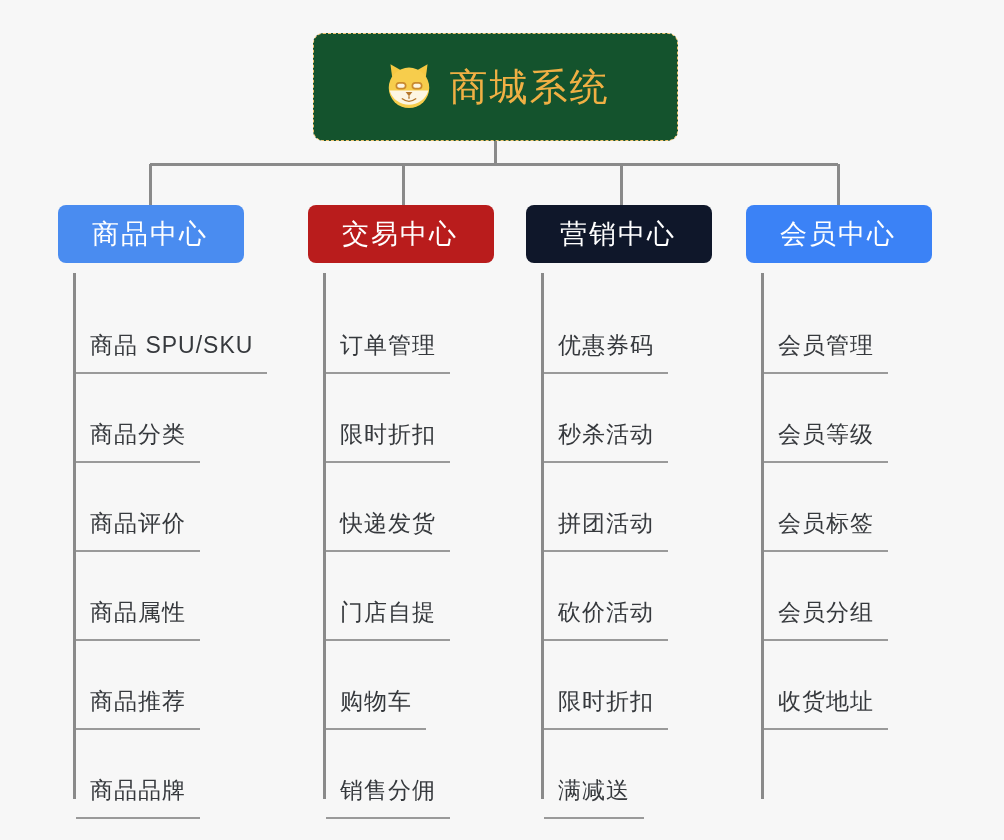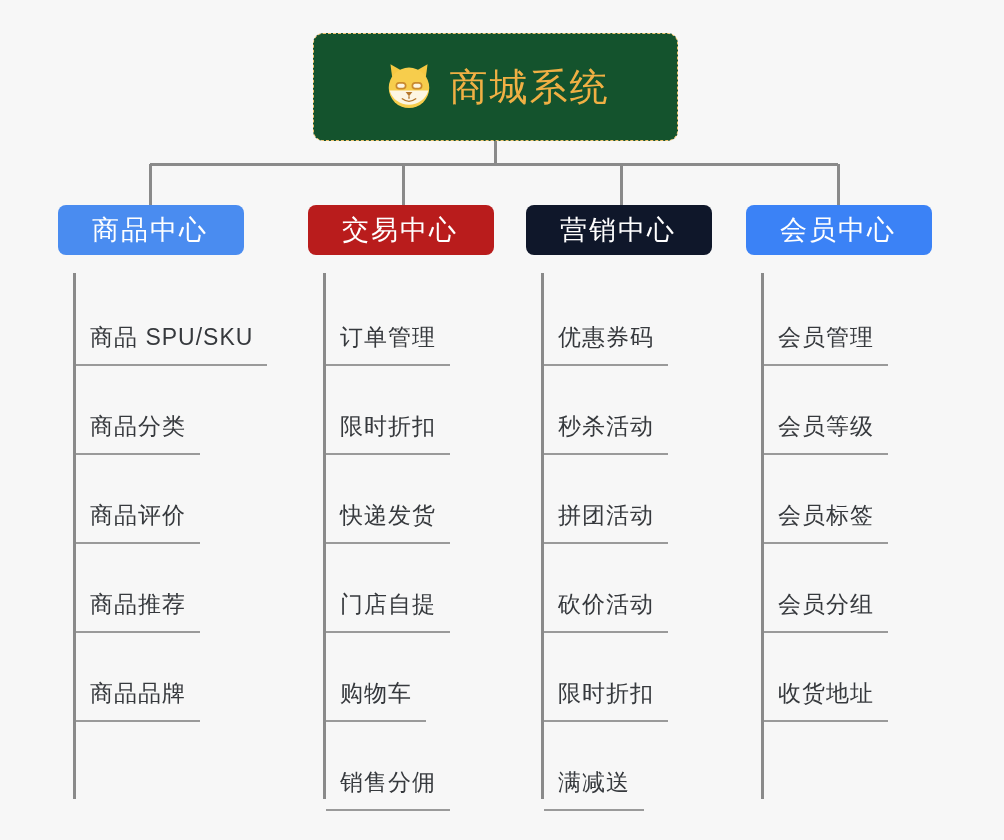--- a/index.html
+++ b/index.html
@@ -59,21 +59,21 @@
     height: 840px;
     pointer-events: none;
   }
 
   
   .column {
     position: absolute;
     top: 205px;
   }
   .col-head {
-    height: 50px;
+    height: 58px;
     border-radius: 8px;
     display: flex;
     align-items: center;
     color: #ffffff;
     font-size: 27px;
     letter-spacing: 2px;
     box-sizing: border-box;
     padding-left: 34px;
   }
   .leaf-list {
@@ -167,20 +167,23 @@
       <div class="leaf">
           <div class="leaf-inner"><span class="leaf-label">商品 SPU/SKU</span></div>
         </div>
       <div class="leaf">
           <div class="leaf-inner"><span class="leaf-label">商品分类</span></div>
         </div>
       <div class="leaf">
           <div class="leaf-inner"><span class="leaf-label">商品评价</span></div>
         </div>
       <div class="leaf">
+          <div class="leaf-inner"><span class="leaf-label">商品属性</span></div>
+        </div>
+      <div class="leaf">
           <div class="leaf-inner"><span class="leaf-label">商品推荐</span></div>
         </div>
       <div class="leaf">
           <div class="leaf-inner"><span class="leaf-label">商品品牌</span></div>
         </div>
     </div>
   </div>
 
   <div class="column col-1">
     <div class="col-head">

